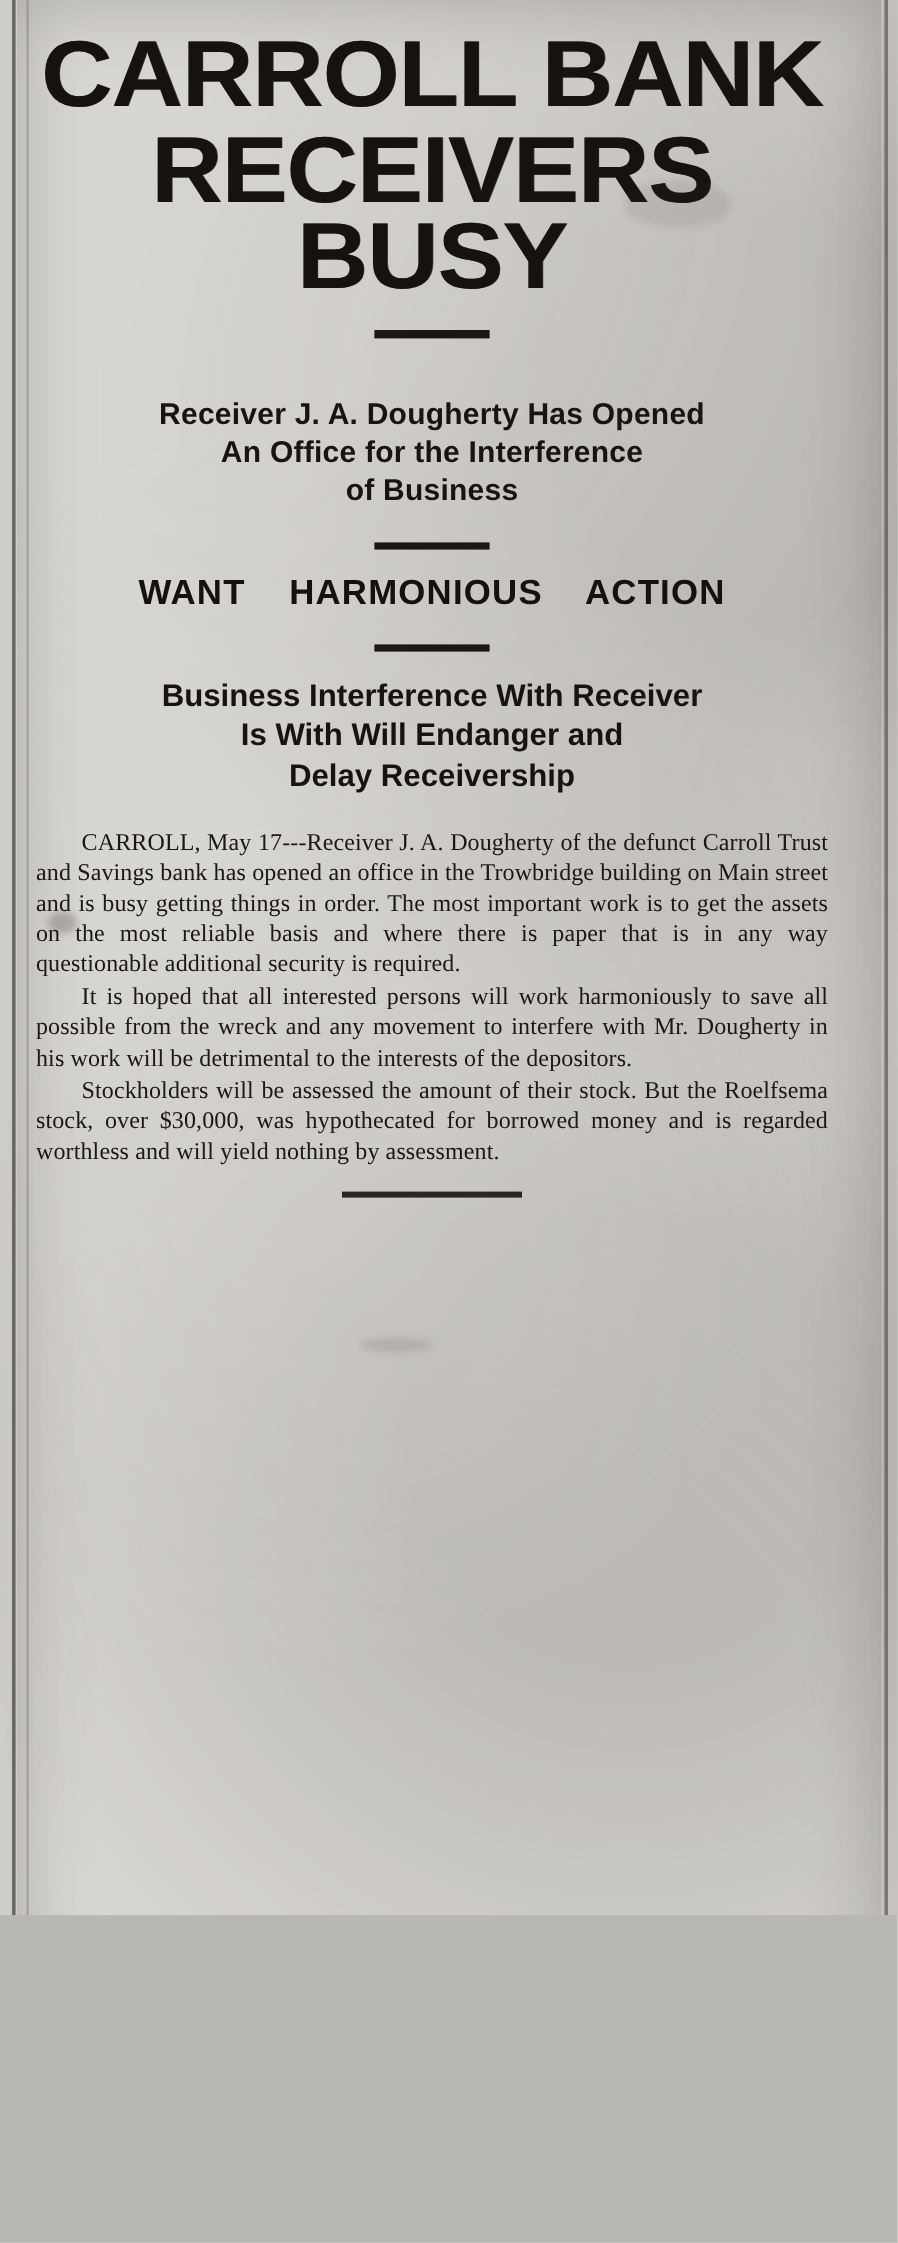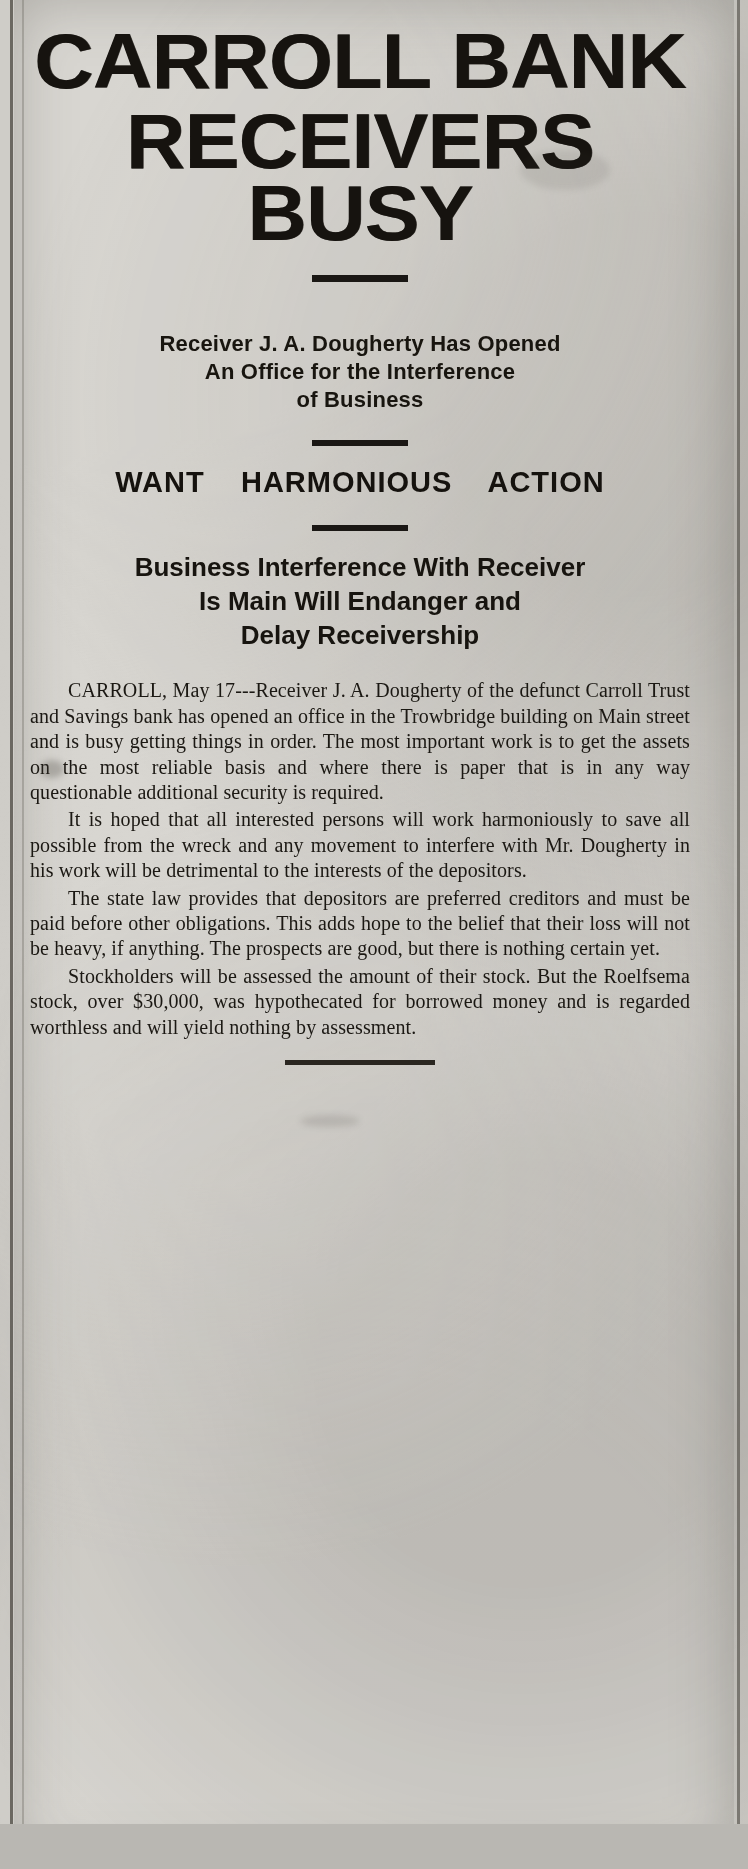--- a/index.html
+++ b/index.html
@@ -3,21 +3,21 @@
 <meta charset="utf-8">
 <style>
   html, body {
     margin: 0;
     padding: 0;
     background: #b9b7b2;
   }
   .page {
     position: relative;
     width: 748px;
-    height: 1824px;
+    height: 1596px;
     margin: 0 auto;
     background: #cfcdc8;
     overflow: hidden;
     font-family: "Liberation Serif", serif;
   }
   
   .page::before {
     content: "";
     position: absolute;
     inset: 0;
@@ -98,21 +98,21 @@
     width: 96px;
     height: 7px;
     background: #1a1714;
     margin: 26px auto 20px auto;
   }
   .hr-short.thin { height: 6px; }
 
   .deck {
     font-family: "Liberation Sans", sans-serif;
     font-weight: 700;
-    font-size: 22px;
+    font-size: 25px;
     line-height: 1.27;
     color: #18150f;
     text-align: center;
     letter-spacing: .2px;
     margin-top: 48px;
   }
   .deck .ln { display: block; }
 
   .kicker {
     font-family: "Liberation Sans", sans-serif;
@@ -196,26 +196,25 @@
     </div>
 
     <div class="hr-short thin"></div>
 
     <div class="kicker">WANT    HARMONIOUS    ACTION</div>
 
     <div class="hr-short thin"></div>
 
     <div class="deck2">
       <span class="ln">Business Interference With Receiver</span>
-      <span class="ln">Is Main Will Endanger and</span>
+      <span class="ln">Is With Will Endanger and</span>
       <span class="ln">Delay Receivership</span>
     </div>
 
     <div class="body">
       <p>CARROLL, May 17---Receiver J. A. Dougherty of the defunct Carroll Trust and Savings bank has opened an office in the Trowbridge building on Main street and is busy getting things in order. The most important work is to get the assets on the most reliable basis and where there is paper that is in any way questionable additional security is required.</p>
       <p>It is hoped that all interested persons will work harmoniously to save all possible from the wreck and any movement to interfere with Mr. Dougherty in his work will be detrimental to the interests of the depositors.</p>
-      <p>The state law provides that depositors are preferred creditors and must be paid before other obligations. This adds hope to the belief that their loss will not be heavy, if anything. The prospects are good, but there is nothing certain yet.</p>
       <p class="last">Stockholders will be assessed the amount of their stock. But the Roelfsema stock, over $30,000, was hypothecated for borrowed money and is regarded worthless and will yield nothing by assessment.</p>
     </div>
 
     <div class="hr-bottom"></div>
   </div>
 </div>
 
 </body></html>

